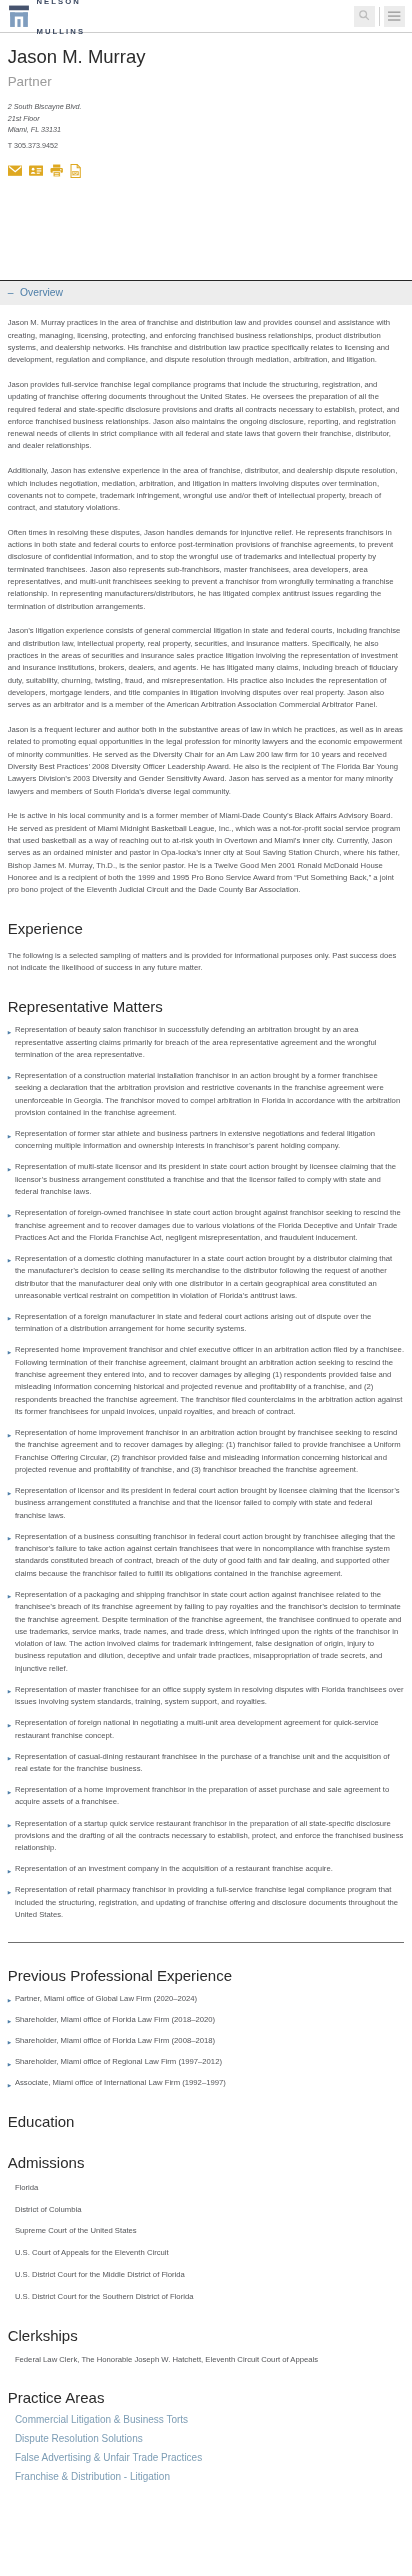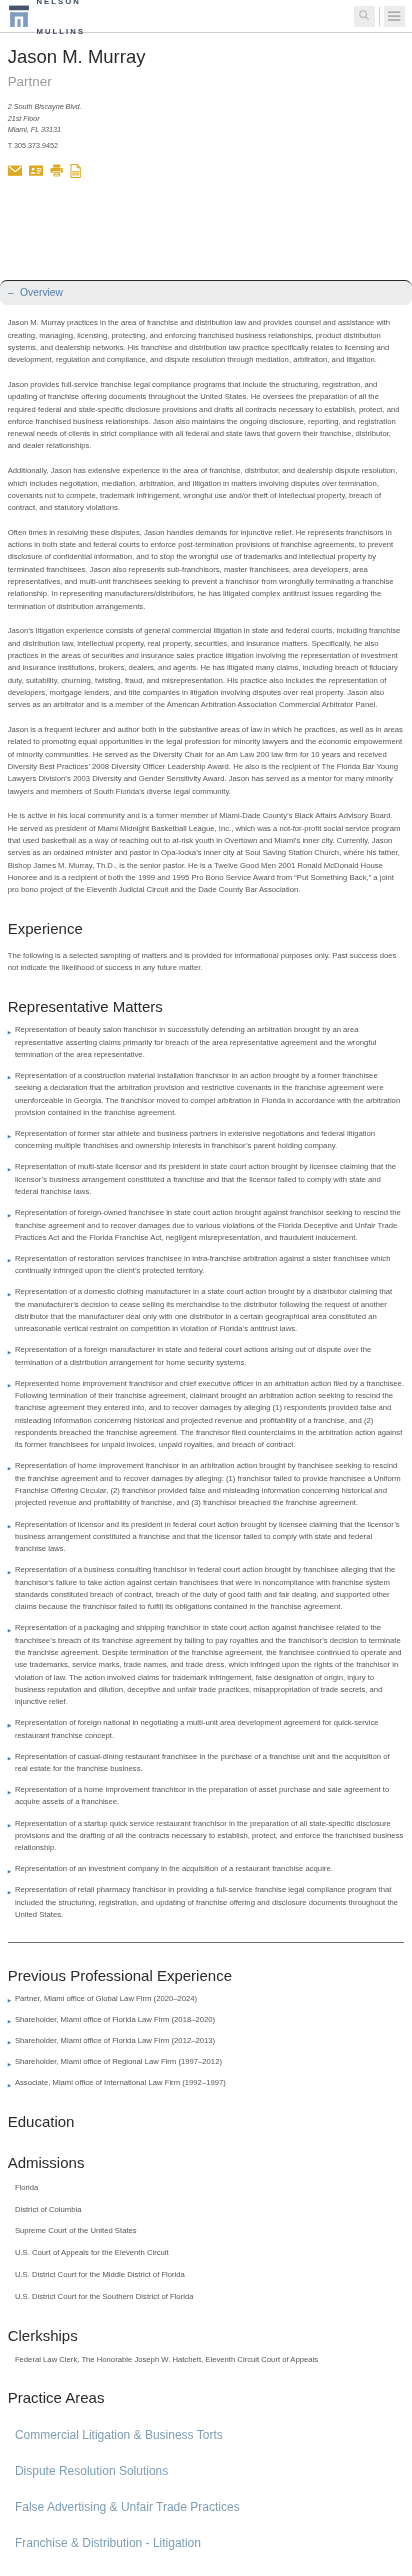--- a/index.html
+++ b/index.html
@@ -30,38 +30,38 @@
   .profile .job-title{ font-size:13.4px; font-weight:300; color:#9b9b9b; margin:0 0 12.4px 0; }
   .addr-line{ font-size:7.2px; line-height:1.62; color:#55565a;font-style:italic; }
   .phone{ font-size:7.2px; margin-top:5.2px; color:#55565a; }
   .contact-icons{ display:flex; gap:6.7px; margin-top:13.4px; }
   .contact-icons a{ display:inline-flex; }
 
   
   .overview-bar{
     border-top:0.5px solid #262626; background:#ededed;
     padding:6.7px 7.7px; display:flex; align-items:center; gap:6.7px;
-    color:#4d7ea8; font-size:10.3px; font-weight:300; cursor:pointer;border-radius:7px;
+    color:#4d7ea8; font-size:10.3px; font-weight:300; cursor:pointer;
   }
   .minus::before{ content:"–"; font-weight:400; }
 
   
   .content{ padding:0 7.7px; }
   .content p{ font-size:7.7px; line-height:1.6; margin:12.4px 0; }
   h2.sec{ font-size:15px; font-weight:300; color:#2b2b2b; margin:24px 0 3.1px 0; }
   ul.blt{ list-style:none; margin:5.2px 0 0 0; padding:0; }
   ul.blt li{
     position:relative; padding-left:7.2px; margin:8.8px 0;
     font-size:7.7px; line-height:1.6;
   }
   .tri{ position:absolute; left:0; top:1.5px; color:#4d7ea8; }
   .tri::before{ content:"▶"; font-size:4.6px; font-family:"DejaVu Sans",sans-serif; }
   hr.rule{ border:none; border-top:0.5px solid #6f6f6f; margin:20.6px 0 0 0; }
   .plain-item{ padding-left:7.2px; margin:10.3px 0; font-size:7.7px; line-height:1.5; }
-  .pa-link{ display:block; padding-left:7.2px; margin:22px 0; font-size:12px;
+  .pa-link{ display:block; padding-left:7.2px; margin:8px 0; font-size:10px;
     color:#7d9db5; text-decoration:none; cursor:pointer; }
 </style>
 </head>
 <body>
 
 <header class="site-header">
   <div class="logo">
     <span>
       <svg width="24" height="24" viewBox="0 0 46 46">
         <rect x="4" y="3" width="38" height="9" fill="#46536e"></rect>
@@ -181,36 +181,32 @@
   <li>
       <span class="tri"></span>
       <span>Representation of beauty salon franchisor in successfully defending an arbitration brought by an area representative asserting claims primarily for breach of the area representative agreement and the wrongful termination of the area representative.</span>
     </li>
       <li>
       <span class="tri"></span>
       <span>Representation of a construction material installation franchisor in an action brought by a former franchisee seeking a declaration that the arbitration provision and restrictive covenants in the franchise agreement were unenforceable in Georgia. The franchisor moved to compel arbitration in Florida in accordance with the arbitration provision contained in the franchise agreement.</span>
     </li>
       <li>
       <span class="tri"></span>
-      <span>Representation of former star athlete and business partners in extensive negotiations and federal litigation concerning multiple franchises and ownership interests in franchisor’s parent holding company.</span>
+      <span>Representation of former star athlete and business partners in extensive negotiations and federal litigation concerning multiple information and ownership interests in franchisor’s parent holding company.</span>
     </li>
       <li>
       <span class="tri"></span>
       <span>Representation of multi-state licensor and its president in state court action brought by licensee claiming that the licensor’s business arrangement constituted a franchise and that the licensor failed to comply with state and federal franchise laws.</span>
     </li>
       <li>
       <span class="tri"></span>
       <span>Representation of foreign-owned franchisee in state court action brought against franchisor seeking to rescind the franchise agreement and to recover damages due to various violations of the Florida Deceptive and Unfair Trade Practices Act and the Florida Franchise Act, negligent misrepresentation, and fraudulent inducement.</span>
     </li>
       <li>
       <span class="tri"></span>
-      <span>Representation of restoration services franchisee in intra-franchise arbitration against a sister franchisee which continually infringed upon the client’s protected territory.</span>
-    </li>
-      <li>
-      <span class="tri"></span>
       <span>Representation of a domestic clothing manufacturer in a state court action brought by a distributor claiming that the manufacturer’s decision to cease selling its merchandise to the distributor following the request of another distributor that the manufacturer deal only with one distributor in a certain geographical area constituted an unreasonable vertical restraint on competition in violation of Florida’s antitrust laws.</span>
     </li>
       <li>
       <span class="tri"></span>
       <span>Representation of a foreign manufacturer in state and federal court actions arising out of dispute over the termination of a distribution arrangement for home security systems.</span>
     </li>
       <li>
       <span class="tri"></span>
       <span>Represented home improvement franchisor and chief executive officer in an arbitration action filed by a franchisee. Following termination of their franchise agreement, claimant brought an arbitration action seeking to rescind the franchise agreement they entered into, and to recover damages by alleging (1) respondents provided false and misleading information concerning historical and projected revenue and profitability of a franchise, and (2) respondents breached the franchise agreement. The franchisor filed counterclaims in the arbitration action against its former franchisees for unpaid invoices, unpaid royalties, and breach of contract.</span>
     </li>
@@ -225,20 +221,21 @@
       <li>
       <span class="tri"></span>
       <span>Representation of a business consulting franchisor in federal court action brought by franchisee alleging that the franchisor's failure to take action against certain franchisees that were in noncompliance with franchise system standards constituted breach of contract, breach of the duty of good faith and fair dealing, and supported other claims because the franchisor failed to fulfill its obligations contained in the franchise agreement.</span>
     </li>
       <li>
       <span class="tri"></span>
       <span>Representation of a packaging and shipping franchisor in state court action against franchisee related to the franchisee’s breach of its franchise agreement by failing to pay royalties and the franchisor’s decision to terminate the franchise agreement. Despite termination of the franchise agreement, the franchisee continued to operate and use trademarks, service marks, trade names, and trade dress, which infringed upon the rights of the franchisor in violation of law. The action involved claims for trademark infringement, false designation of origin, injury to business reputation and dilution, deceptive and unfair trade practices, misappropriation of trade secrets, and injunctive relief.</span>
     </li>
       <li>
       <span class="tri"></span>
+      <span>Representation of master franchisee for an office supply system in resolving disputes with Florida franchisees over issues involving system standards, training, system support, and royalties.</span>
     </li>
       <li>
       <span class="tri"></span>
       <span>Representation of foreign national in negotiating a multi-unit area development agreement for quick-service restaurant franchise concept.</span>
     </li>
       <li>
       <span class="tri"></span>
       <span>Representation of casual-dining restaurant franchisee in the purchase of a franchise unit and the acquisition of real estate for the franchise business.</span>
     </li>
       <li>
@@ -267,21 +264,21 @@
   <li>
       <span class="tri"></span>
       <span>Partner, Miami office of Global Law Firm (2020–2024)</span>
     </li>
       <li>
       <span class="tri"></span>
       <span>Shareholder, Miami office of Florida Law Firm (2018–2020)</span>
     </li>
       <li>
       <span class="tri"></span>
-      <span>Shareholder, Miami office of Florida Law Firm (2012–2013)</span>
+      <span>Shareholder, Miami office of Florida Law Firm (2008–2018)</span>
     </li>
       <li>
       <span class="tri"></span>
       <span>Shareholder, Miami office of Regional Law Firm (1997–2012)</span>
     </li>
       <li>
       <span class="tri"></span>
       <span>Associate, Miami office of International Law Firm (1992–1997)</span>
     </li>
     </ul>

